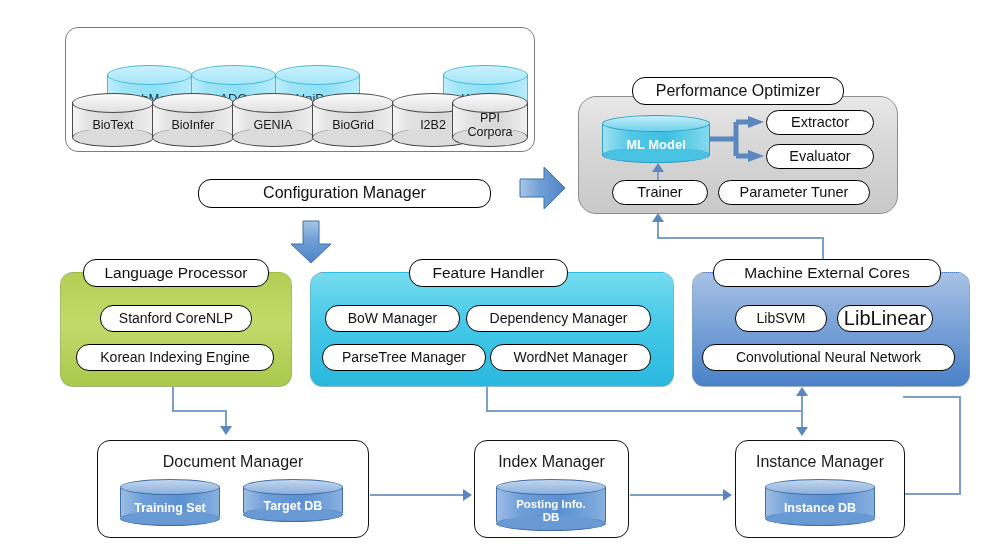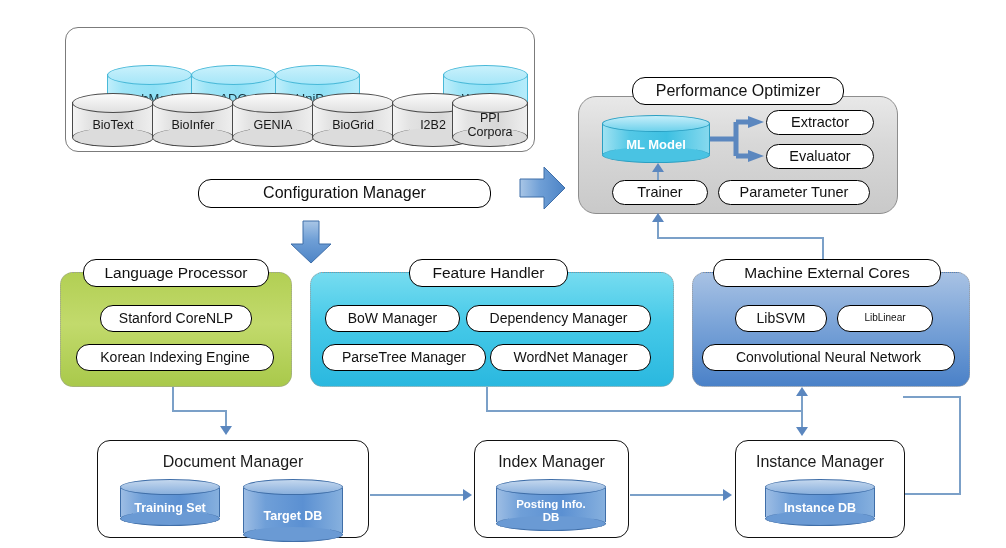--- a/index.html
+++ b/index.html
@@ -373,21 +373,21 @@
   <div class="abs wbox" style="left:322px; top:344px; width:164px; height:27px; font-size:14px;">ParseTree Manager</div>
 
   <div class="abs wbox" style="left:490px; top:344px; width:161px; height:27px; font-size:14px;">WordNet Manager</div>
 
   <div class="abs panel" id="panel-ml" style="left:692px; top:272px; width:278px; height:115px;"></div>
 
   <div class="abs wbox" style="left:713px; top:259px; width:228px; height:28px; font-size:15.5px;">Machine External Cores</div>
 
   <div class="abs wbox" style="left:735px; top:305px; width:92px; height:27px; font-size:14px;">LibSVM</div>
 
-  <div class="abs wbox" style="left:837px; top:305px; width:96px; height:27px; font-size:10px;">LibLinear</div>
+  <div class="abs wbox" style="left:837px; top:305px; width:96px; height:27px; font-size:20px;">LibLinear</div>
 
   <div class="abs wbox" style="left:702px; top:344px; width:253px; height:27px; font-size:14px;">Convolutional Neural Network</div>
 
   <div class="line-v" style="left:172px; top:387px; height:25px;"></div>
   <div class="line-h" style="left:172px; top:410px; width:55px;"></div>
   <div class="line-v" style="left:225px; top:410px; height:17px;"></div>
   <div class="arrow arrow-down" style="left:220px; top:426px;"></div>
 
   <div class="line-v" style="left:486px; top:387px; height:25px;"></div>
   <div class="line-h" style="left:486px; top:410px; width:317px;"></div>
@@ -409,21 +409,21 @@
     <div class="mgr-title" style="top:12px;">Document Manager</div>
   </div>
 
   <div class="cyl cyl-blue" style="left:120px; top:479px; width:100px; height:47px; z-index:24;">
     <div class="body"></div>
     <div class="top" style="height:14px;"></div>
     <div class="bot" style="height:14px;"></div>
     <div class="lbl">Training Set</div>
   </div>
 
-  <div class="cyl cyl-blue" style="left:243px; top:479px; width:100px; height:63px; z-index:24;">
+  <div class="cyl cyl-blue" style="left:243px; top:479px; width:100px; height:43px; z-index:24;">
     <div class="body"></div>
     <div class="top" style="height:14px;"></div>
     <div class="bot" style="height:14px;"></div>
     <div class="lbl">Target DB</div>
   </div>
 
   <div class="abs mgr" style="left:474px; top:440px; width:155px; height:98px;">
     <div class="mgr-title" style="top:12px;">Index Manager</div>
   </div>
 

